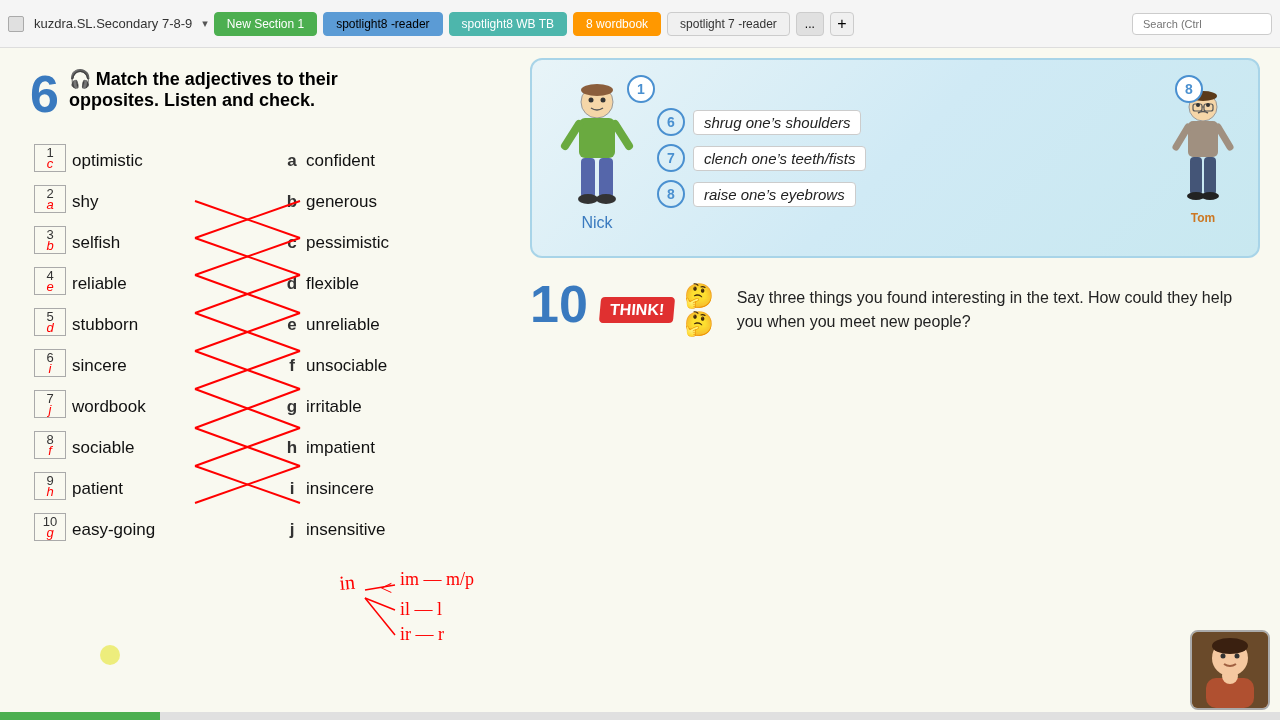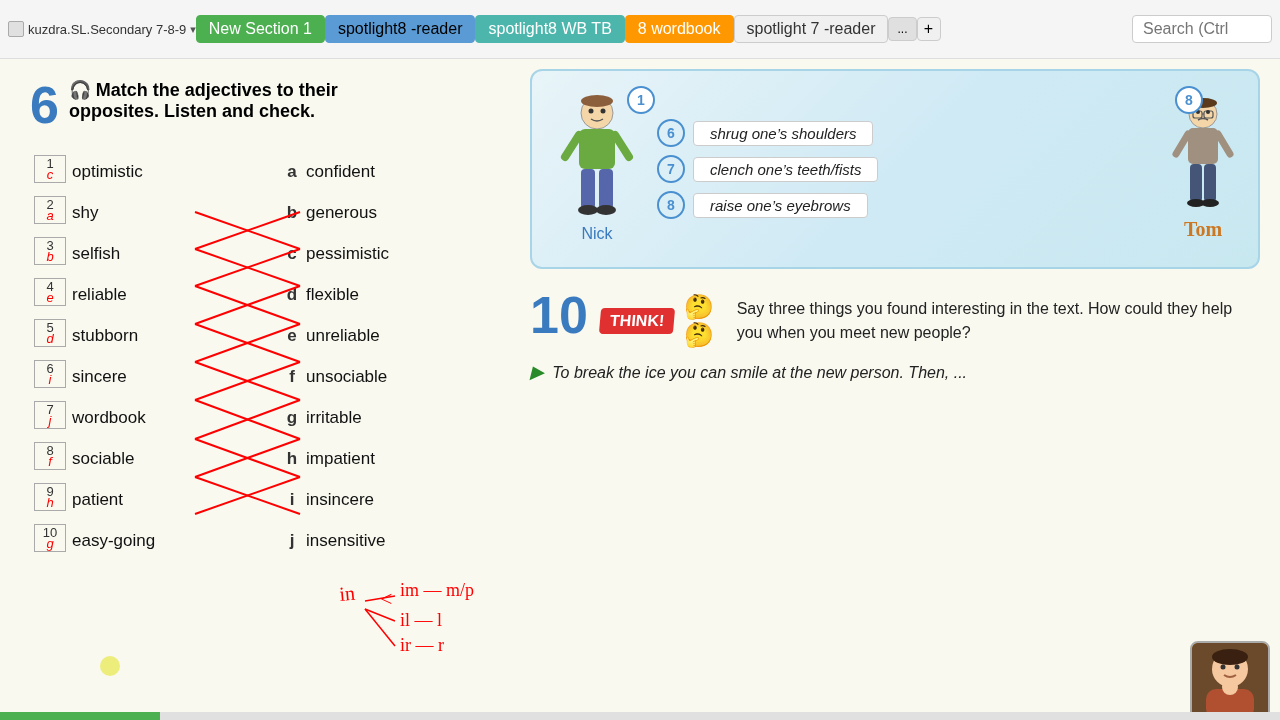--- a/index.html
+++ b/index.html
@@ -9,24 +9,25 @@
       width: 1280px;
       height: 720px;
       overflow: hidden;
       position: relative;
     }
 
     
     .top-bar {
       display: flex;
       align-items: center;
-      height: 59px;
+      height: 48px;
       background: #f5f5f5;
       border-bottom: 1px solid #ddd;
       padding: 0 8px;
+      gap: 6px;
     }
     .window-controls {
       display: flex;
       align-items: center;
       gap: 4px;
       margin-right: 4px;
     }
     .win-btn {
       width: 16px; height: 16px;
       border: 1px solid #aaa;
@@ -39,21 +40,21 @@
       margin-right: 4px;
     }
     .dropdown-arrow {
       font-size: 11px;
       color: #555;
       cursor: pointer;
     }
     .tab {
       padding: 4px 12px;
       border-radius: 4px;
-      font-size: 16px;
+      font-size: 12px;
       cursor: pointer;
       border: 1px solid #ccc;
       white-space: nowrap;
     }
     .tab-active {
       background: #4caf50;
       color: white;
       border-color: #4caf50;
     }
     .tab-blue {
@@ -90,21 +91,21 @@
       background: #f0f0f0;
       cursor: pointer;
       font-size: 16px;
       display: flex; align-items: center; justify-content: center;
     }
     .search-box {
       margin-left: auto;
       padding: 4px 10px;
       border: 1px solid #ccc;
       border-radius: 4px;
-      font-size: 16px;
+      font-size: 11px;
       color: #999;
       background: white;
       width: 140px;
     }
 
     
     .content {
       display: flex;
       width: 1280px;
       height: 672px;
@@ -233,22 +234,21 @@
       width: 80px;
     }
     .char-name-nick {
       color: #3a7abf;
       font-weight: normal;
       font-size: 16px;
     }
     .char-name-tom {
       color: #cc7722;
       font-weight: bold;
-      font-size: 20px;
-      font-family: Liberation Serif, serif;
+      font-size: 12px;
     }
 
     .phrases-list {
       display: flex;
       flex-direction: column;
       gap: 8px;
       flex: 1;
       padding: 0 10px;
     }
 
@@ -268,21 +268,21 @@
       font-size: 14px;
       font-weight: bold;
       color: #4a90d0;
       flex-shrink: 0;
     }
     .phrase-text {
       font-size: 15px;
       font-style: italic;
       color: #222;
       background: white;
-      padding: 3px 16px;
+      padding: 3px 10px;
       border-radius: 4px;
       border: 1px solid #ccc;
     }
 
     
     .ex10-area {
       display: flex;
       align-items: flex-start;
       gap: 12px;
       margin-bottom: 12px;
@@ -679,24 +679,20 @@
       <div class="ex10-number">10</div>
       <div>
         <div class="think-row">
           <span class="think-badge">THINK!</span>
           <span class="think-icons">🤔🤔</span>
           <span class="ex10-text">Say three things you found interesting in the text. How could they help you when you meet new people?</span>
         </div>
       </div>
     </div>
 
-    <div class="sample-answer">
-      <span class="arrow-right">▶</span>
-      <em>To break the ice you can smile at the new person. Then, ...</em>
-    </div>
 
     <div class="avatar-corner">
       <div class="avatar-inner">
         <svg width="76" height="76" xmlns="http://www.w3.org/2000/svg">
           <rect width="76" height="76" fill="#6a4a2a"></rect>
           <circle cx="38" cy="26" r="18" fill="#f5c8a0"></circle>
           <ellipse cx="38" cy="14" rx="18" ry="8" fill="#3a2010"></ellipse>
           <circle cx="31" cy="24" r="2.5" fill="#333"></circle>
           <circle cx="45" cy="24" r="2.5" fill="#333"></circle>
           <path d="M32 32 Q38 36 44 32" stroke="#a06040" stroke-width="2" fill="none"></path>

